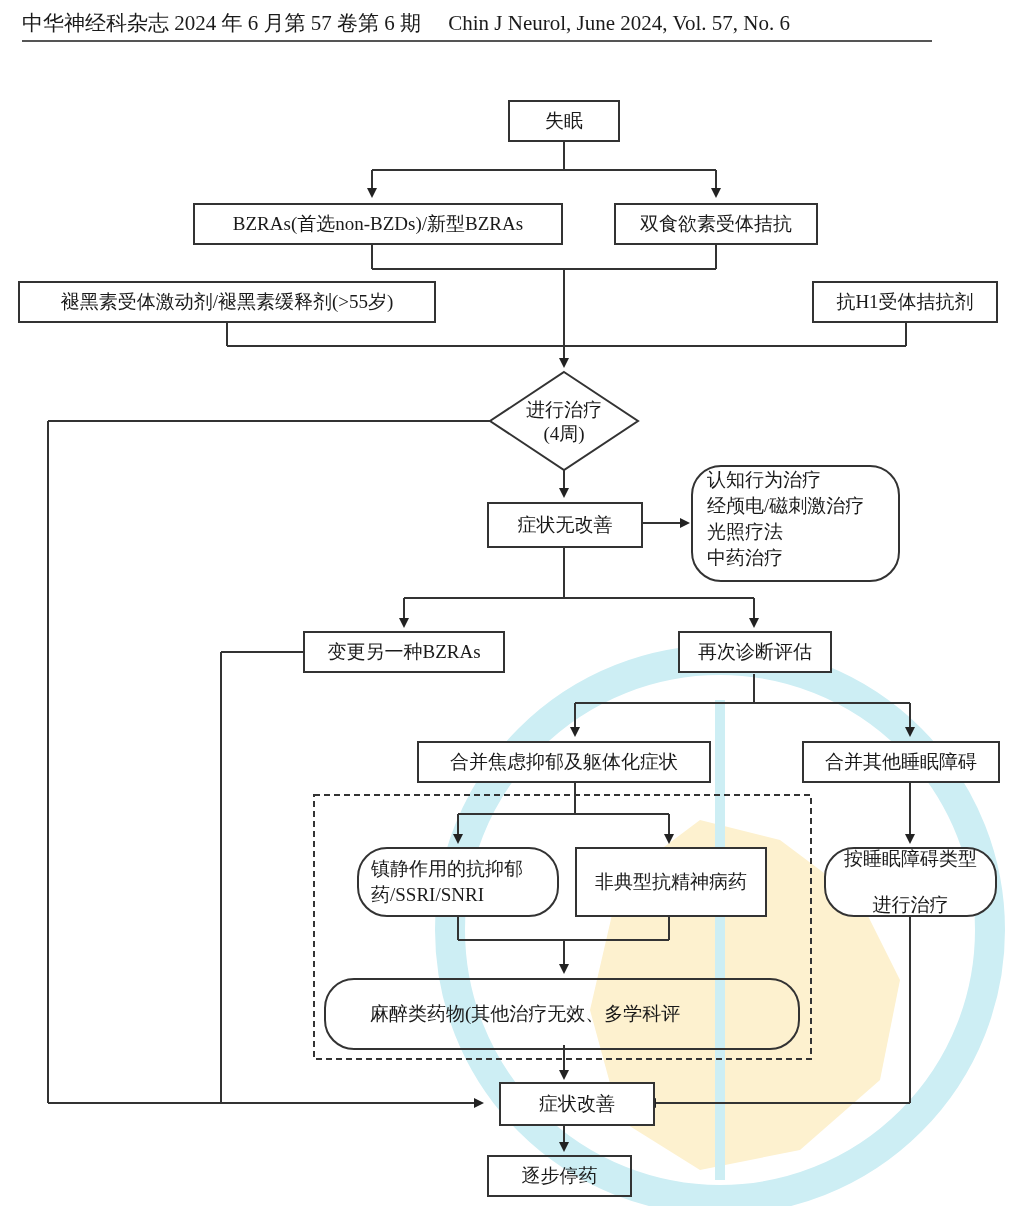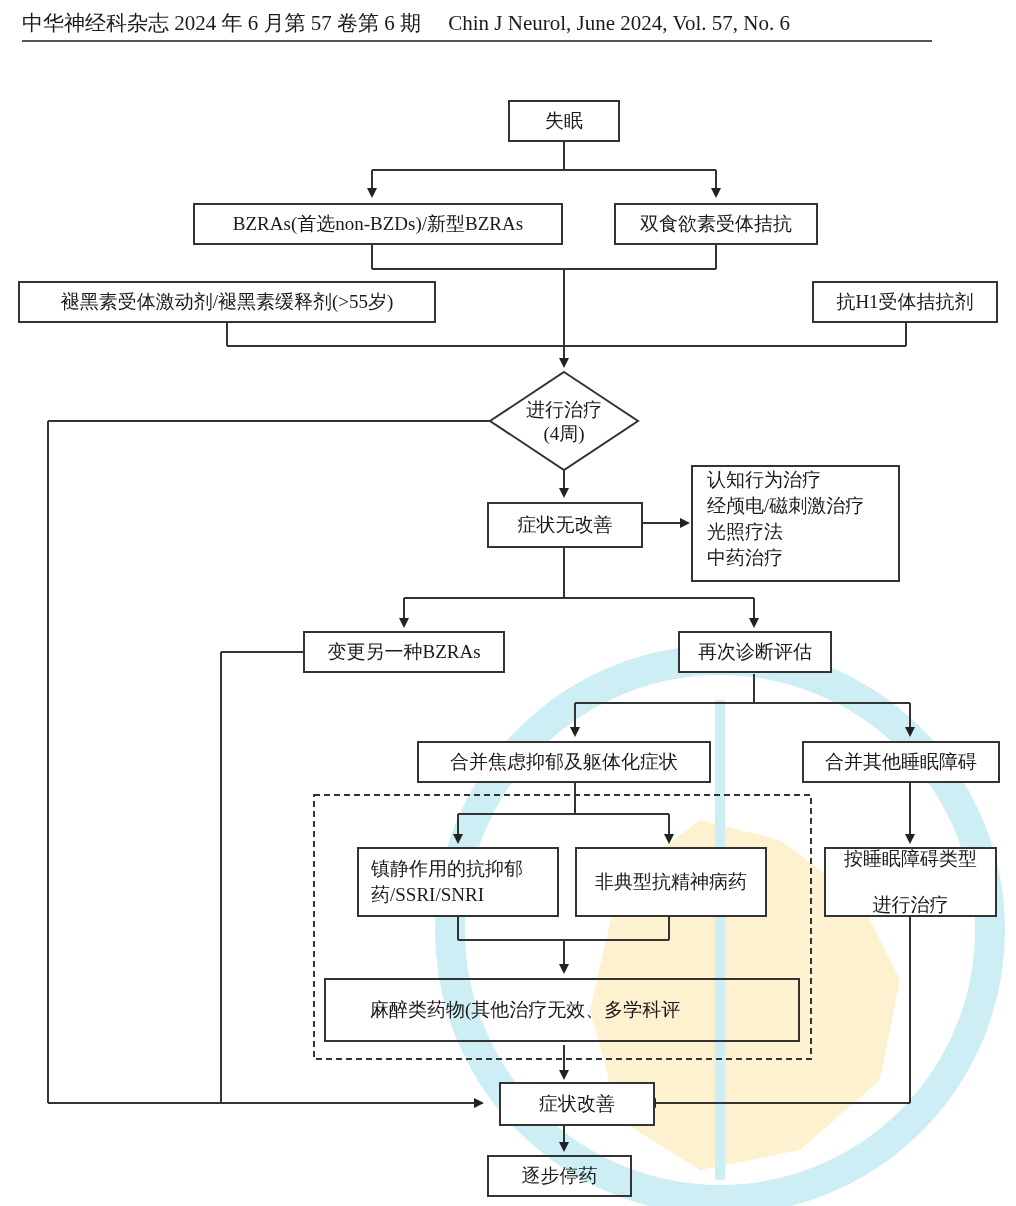--- a/index.html
+++ b/index.html
@@ -11,21 +11,21 @@
   .header span { display:inline-block; }
   .header .en { margin-left:22px; }
   .wm { position:absolute; left:0; top:0; width:1016px; height:1206px; pointer-events:none; }
   svg.lines { position:absolute; left:0; top:0; }
   .box { position:absolute; border:2px solid #333; background:#fff; box-sizing:border-box;
          display:flex; align-items:center; justify-content:center; text-align:center;
          font-size:19px; line-height:26px; white-space:nowrap;
          font-family:"Liberation Serif","DejaVu Serif",serif; }
   .box.transparent { background:transparent; }
   .box.left { justify-content:flex-start; text-align:left; padding-left:14px; }
-  .multi { flex-direction:column; }
+  .multi { flex-direction:column;border-radius:30px; }
   .diamond-label { position:absolute; text-align:center; font-size:19px; line-height:24px;
                    font-family:"Liberation Serif","DejaVu Serif",serif; }
 </style>
 </head>
 <body>
 
 <div class="header">
   <span>中华神经科杂志 2024 年 6 月第 57 卷第 6 期</span>
   <span class="en">Chin J Neurol, June 2024, Vol. 57, No. 6</span>
 </div>
@@ -124,18 +124,18 @@
 <div class="box multi" style="left:357px;top:847px;width:202px;height:70px;align-items:flex-start;padding-left:12px;">
   <div>镇静作用的抗抑郁</div>
   <div>药/SSRI/SNRI</div>
 </div>
 <div class="box" style="left:575px;top:847px;width:192px;height:70px;">非典型抗精神病药</div>
 <div class="box multi" style="left:824px;top:847px;width:173px;height:70px;gap:20px;">
   <div>按睡眠障碍类型</div>
   <div>进行治疗</div>
 </div>
 
-<div class="box multi transparent" style="left:324px;top:978px;width:476px;height:64px;align-items:flex-start;padding-left:44px;">
+<div class="box multi transparent" style="left:324px;top:978px;width:476px;height:72px;align-items:flex-start;padding-left:44px;">
   <div>麻醉类药物(其他治疗无效、多学科评</div>
 </div>
 
 <div class="box" style="left:486px;top:1082px;width:156px;height:44px;margin-left:13px;">症状改善</div>
 <div class="box transparent" style="left:487px;top:1155px;width:145px;height:42px;">逐步停药</div>
 
 </body></html>

